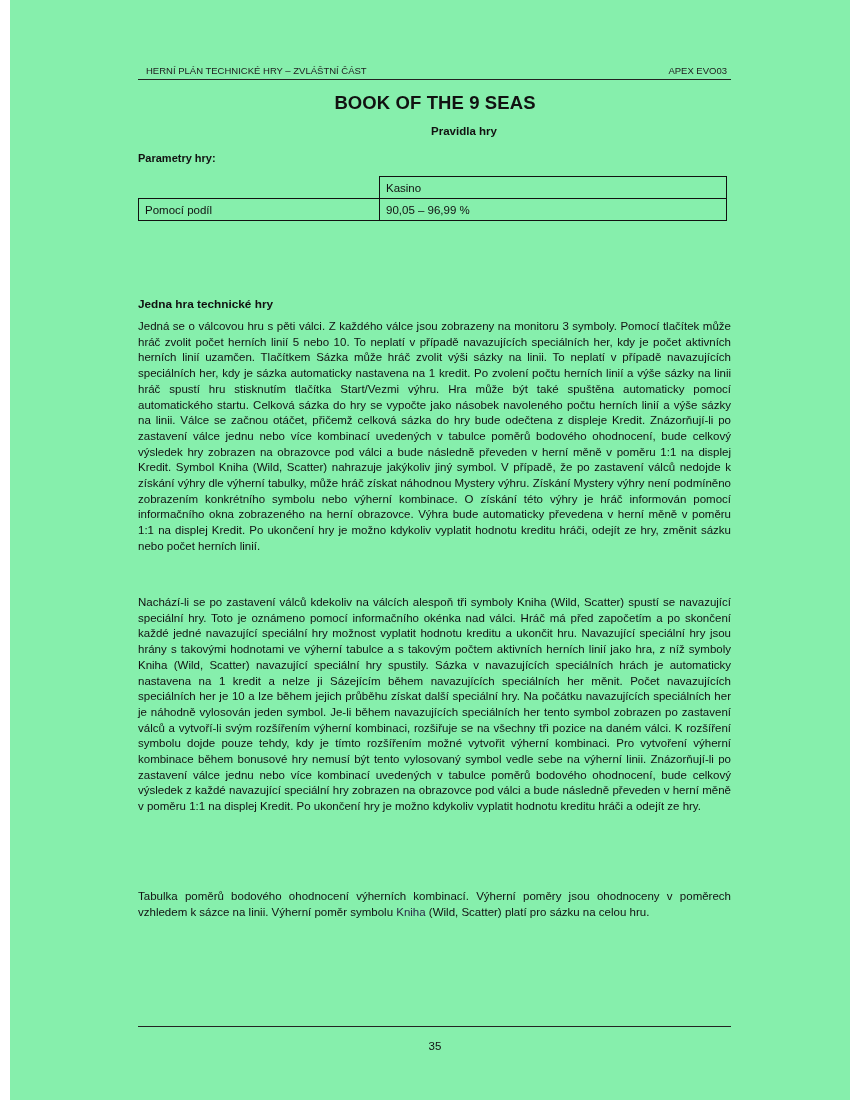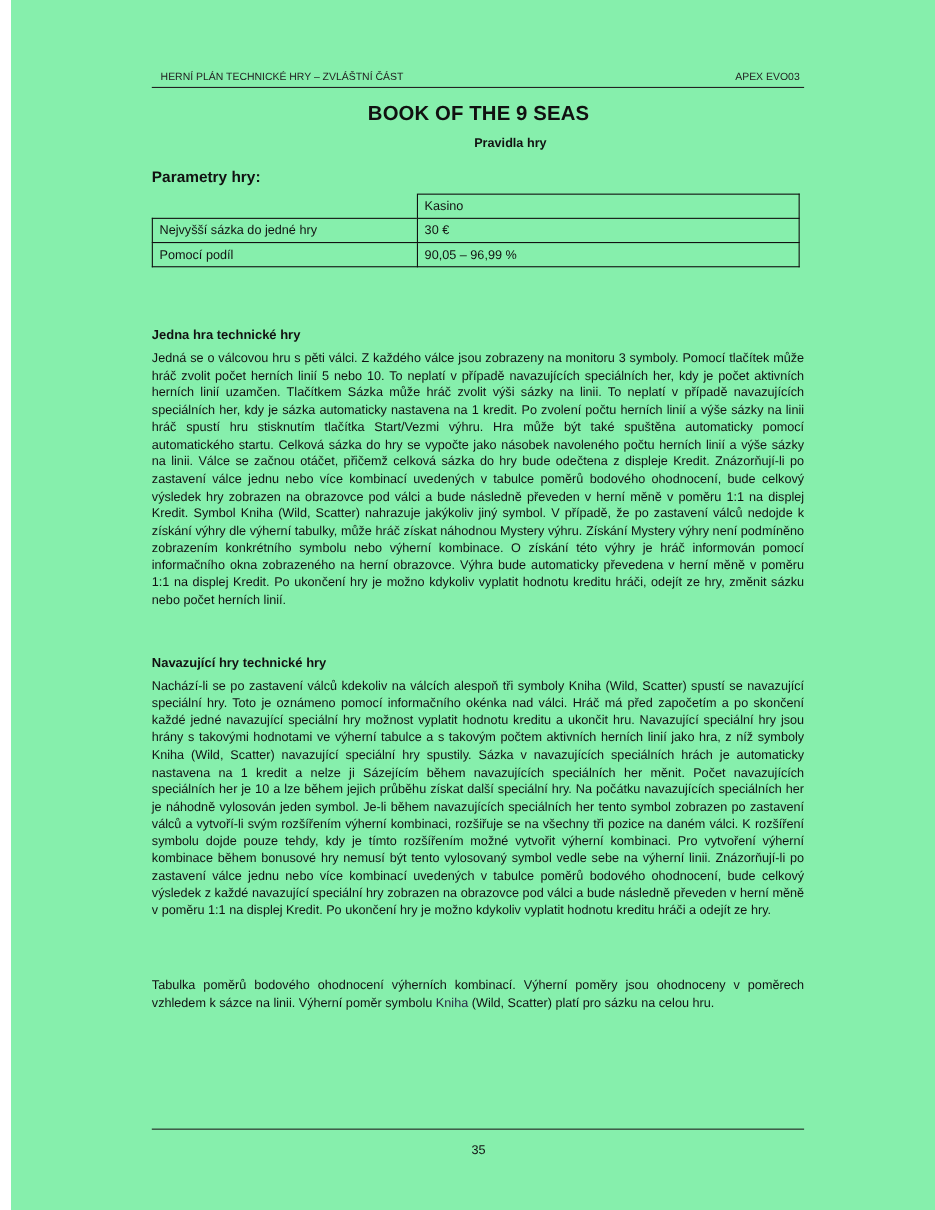--- a/index.html
+++ b/index.html
@@ -9,21 +9,21 @@
   .header { position: absolute; left: 128px; top: 63px; width: 593px; height: 16px;
             font-size: 9.5px; color: #222; }
   .header .left { position: absolute; left: 8px; top: 2px; }
   .header .right { position: absolute; right: 4px; top: 2px; }
   .header-rule { position: absolute; left: 128px; top: 79px; width: 593px; height: 0;
                  border-top: 1.3px solid #222; }
   .title { position: absolute; left: 0; width: 850px; top: 92px; text-align: center;
            font-weight: bold; font-size: 18.5px; letter-spacing: 0.1px; }
   .subtitle { position: absolute; left: 0; width: 850px; top: 125px; text-align: center;
               font-weight: bold; font-size: 11.5px; padding-left: 29px; }
-  .params-label { position: absolute; left: 128px; top: 152px; font-weight: bold; font-size: 14px; }
+  .params-label { position: absolute; left: 128px; top: 152px; font-weight: bold; font-size: 11px; }
 
   table.params { position: absolute; left: 128px; top: 176px; border-collapse: collapse;
                  font-size: 11.5px; }
   table.params td { border: 1px solid #111; height: 21px; padding: 0 6px; }
   table.params td.label { width: 228px; }
   table.params td.value { width: 334px; text-align: left; }
   table.params tr.head td.empty { border: none; border-right: 1px solid #111; }
   table.params tr.head td.value { border-top: 1.5px solid #111; }
   table.params { border-right: 1.5px solid #111; }
 
@@ -55,37 +55,32 @@
 
   <div class="params-label">Parametry hry:</div>
 
   <table class="params">
     <tbody>
         <tr class="head">
       <td class="label empty"></td>
       <td class="value">Kasino</td>
     </tr>
     <tr>
-      <td class="label">Nejvyšší sázka do jedné hry</td>
-      <td class="value">30 €</td>
-    </tr>
-    <tr>
       <td class="label">Pomocí podíl</td>
       <td class="value">90,05 – 96,99 %</td>
     </tr>
   </tbody>
     </table>
 
   <div class="section sec1">
     <h2>Jedna hra technické hry</h2>
     <p>Jedná se o válcovou hru s pěti válci. Z každého válce jsou zobrazeny na monitoru 3 symboly. Pomocí tlačítek může hráč zvolit počet herních linií 5 nebo 10. To neplatí v případě navazujících speciálních her, kdy je počet aktivních herních linií uzamčen. Tlačítkem Sázka může hráč zvolit výši sázky na linii. To neplatí v případě navazujících speciálních her, kdy je sázka automaticky nastavena na 1 kredit. Po zvolení počtu herních linií a výše sázky na linii hráč spustí hru stisknutím tlačítka Start/Vezmi výhru. Hra může být také spuštěna automaticky pomocí automatického startu. Celková sázka do hry se vypočte jako násobek navoleného počtu herních linií a výše sázky na linii. Válce se začnou otáčet, přičemž celková sázka do hry bude odečtena z displeje Kredit. Znázorňují-li po zastavení válce jednu nebo více kombinací uvedených v tabulce poměrů bodového ohodnocení, bude celkový výsledek hry zobrazen na obrazovce pod válci a bude následně převeden v herní měně v poměru 1:1 na displej Kredit. Symbol Kniha (Wild, Scatter) nahrazuje jakýkoliv jiný symbol. V případě, že po zastavení válců nedojde k získání výhry dle výherní tabulky, může hráč získat náhodnou Mystery výhru. Získání Mystery výhry není podmíněno zobrazením konkrétního symbolu nebo výherní kombinace. O získání této výhry je hráč informován pomocí informačního okna zobrazeného na herní obrazovce. Výhra bude automaticky převedena v herní měně v poměru 1:1 na displej Kredit. Po ukončení hry je možno kdykoliv vyplatit hodnotu kreditu hráči, odejít ze hry, změnit sázku nebo počet herních linií.</p>
   </div>
 
   <div class="section sec2">
-    <h2>Navazující hry technické hry</h2>
     <p>Nachází-li se po zastavení válců kdekoliv na válcích alespoň tři symboly Kniha (Wild, Scatter) spustí se navazující speciální hry. Toto je oznámeno pomocí informačního okénka nad válci. Hráč má před započetím a po skončení každé jedné navazující speciální hry možnost vyplatit hodnotu kreditu a ukončit hru. Navazující speciální hry jsou hrány s takovými hodnotami ve výherní tabulce a s takovým počtem aktivních herních linií jako hra, z níž symboly Kniha (Wild, Scatter) navazující speciální hry spustily. Sázka v navazujících speciálních hrách je automaticky nastavena na 1 kredit a nelze ji Sázejícím během navazujících speciálních her měnit. Počet navazujících speciálních her je 10 a lze během jejich průběhu získat další speciální hry. Na počátku navazujících speciálních her je náhodně vylosován jeden symbol. Je-li během navazujících speciálních her tento symbol zobrazen po zastavení válců a vytvoří-li svým rozšířením výherní kombinaci, rozšiřuje se na všechny tři pozice na daném válci. K rozšíření symbolu dojde pouze tehdy, kdy je tímto rozšířením možné vytvořit výherní kombinaci. Pro vytvoření výherní kombinace během bonusové hry nemusí být tento vylosovaný symbol vedle sebe na výherní linii. Znázorňují-li po zastavení válce jednu nebo více kombinací uvedených v tabulce poměrů bodového ohodnocení, bude celkový výsledek z každé navazující speciální hry zobrazen na obrazovce pod válci a bude následně převeden v herní měně v poměru 1:1 na displej Kredit. Po ukončení hry je možno kdykoliv vyplatit hodnotu kreditu hráči a odejít ze hry.</p>
   </div>
 
   <div class="section sec3">
     <p><span>Tabulka poměrů bodového ohodnocení výherních kombinací. Výherní poměry jsou ohodnoceny v poměrech vzhledem k sázce na linii. Výherní poměr symbolu </span><span class="kniha">Kniha</span><span> (Wild, Scatter) platí pro sázku na celou hru.</span></p>
   </div>
 
   <div class="footer-rule"></div>
   <div class="page-number">35</div>
 

